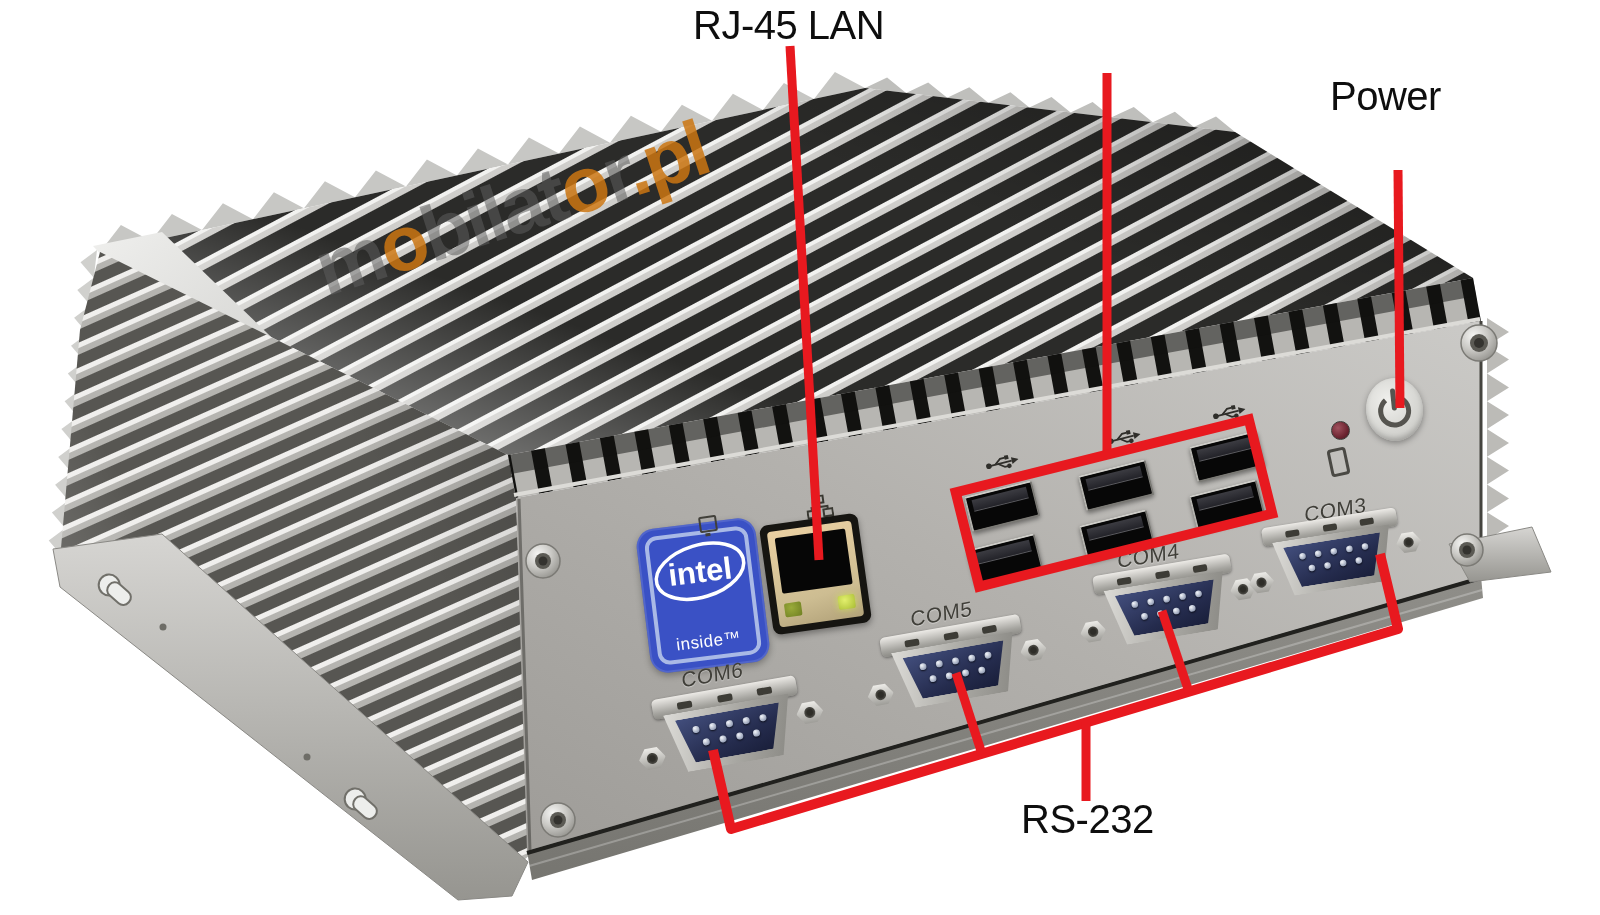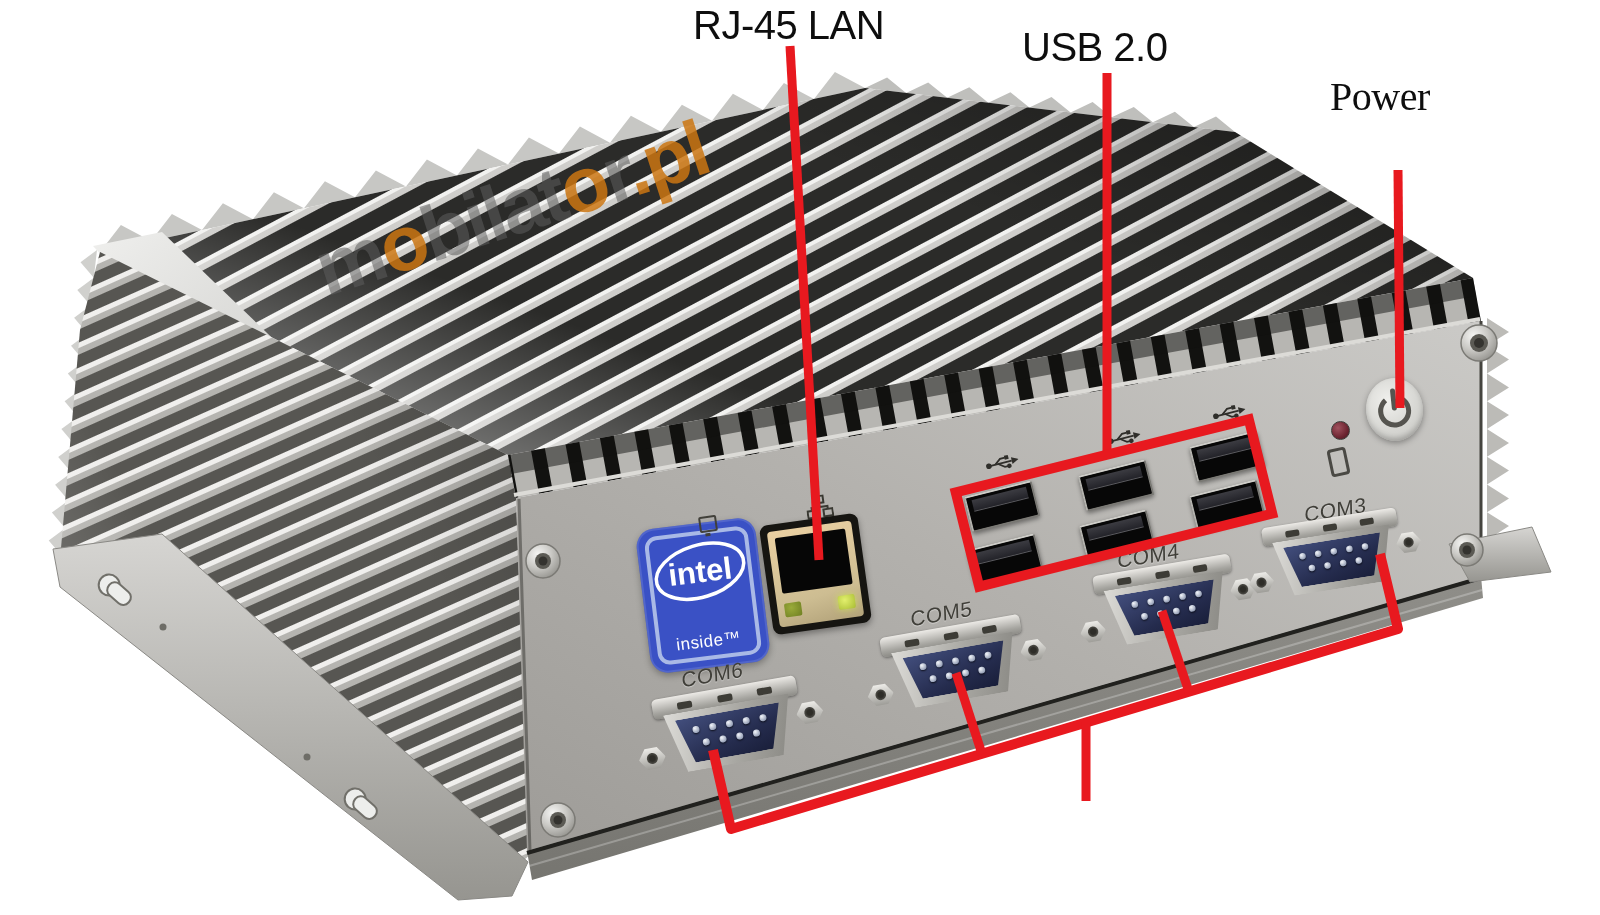--- a/index.html
+++ b/index.html
@@ -7,21 +7,21 @@
          font-family:"Liberation Sans", sans-serif;}
   svg{display:block;}
   .layer{position:absolute;left:0;top:0;}
 
   
   .watermark{position:absolute;left:318px;top:226px;transform:rotate(-18deg);transform-origin:0 50%;
     font-size:78px;font-weight:700;letter-spacing:-3px;white-space:nowrap;pointer-events:none;}
 
   
   .ann-label{position:absolute;font-size:40px;color:#0e0e0e;white-space:nowrap;letter-spacing:-0.5px;}
-  .ann-label.two-line{line-height:61px;font-family:Liberation Serif, serif;}
+  .ann-label.two-line{line-height:61px;}
 
   
   .com-label{position:absolute;font-size:21px;color:#403f39;letter-spacing:.5px;
     text-shadow:0 1px 1px rgba(255,255,255,.45);}
 
   
   .intel{position:absolute;left:643px;top:523px;width:120px;height:145px;transform:rotate(-7deg);
     background:#3a51c5;border-radius:18px;box-shadow:0 3px 7px rgba(0,0,0,.3), inset 0 0 0 2px rgba(255,255,255,.12);}
   .intel-inner{position:absolute;inset:8px;border:4px solid #a9b9e6;border-radius:12px;}
   .intel-tag{position:absolute;left:0;right:0;bottom:16px;text-align:center;color:#fff;font-size:17px;letter-spacing:.5px;}
@@ -401,18 +401,18 @@
     </g>
     <g>
       <path class="red-ann" d="M713 750 L731 829 L1398 629 L1380 554" stroke="#e8191f" stroke-width="10" fill="none" stroke-linejoin="round"></path>
       <path class="red-ann" d="M956 673 L982 754" stroke="#e8191f" stroke-width="9" fill="none"></path>
       <path class="red-ann" d="M1162 611 L1189 692" stroke="#e8191f" stroke-width="9" fill="none"></path>
       <path class="red-ann" d="M1086 722 L1086 801" stroke="#e8191f" stroke-width="9" fill="none"></path>
     </g>
   </svg>
 
   <div class="ann-label" style="left: 693px; top: 3px; color: rgb(14, 14, 14);">RJ-45 LAN</div>
-  <div class="ann-label" style="left: 1022px; top: 25px; color: rgb(14, 14, 14);">USB 2.0</div>
   <div class="ann-label two-line" style="left: 1330px; top: 66px; color: rgb(14, 14, 14);">
     <div>Power</div>
   </div>
+  <div class="ann-label" style="left: 1021px; top: 797px; color: rgb(14, 14, 14);">RS-232</div>
 
 </div>
 
 </body></html>

